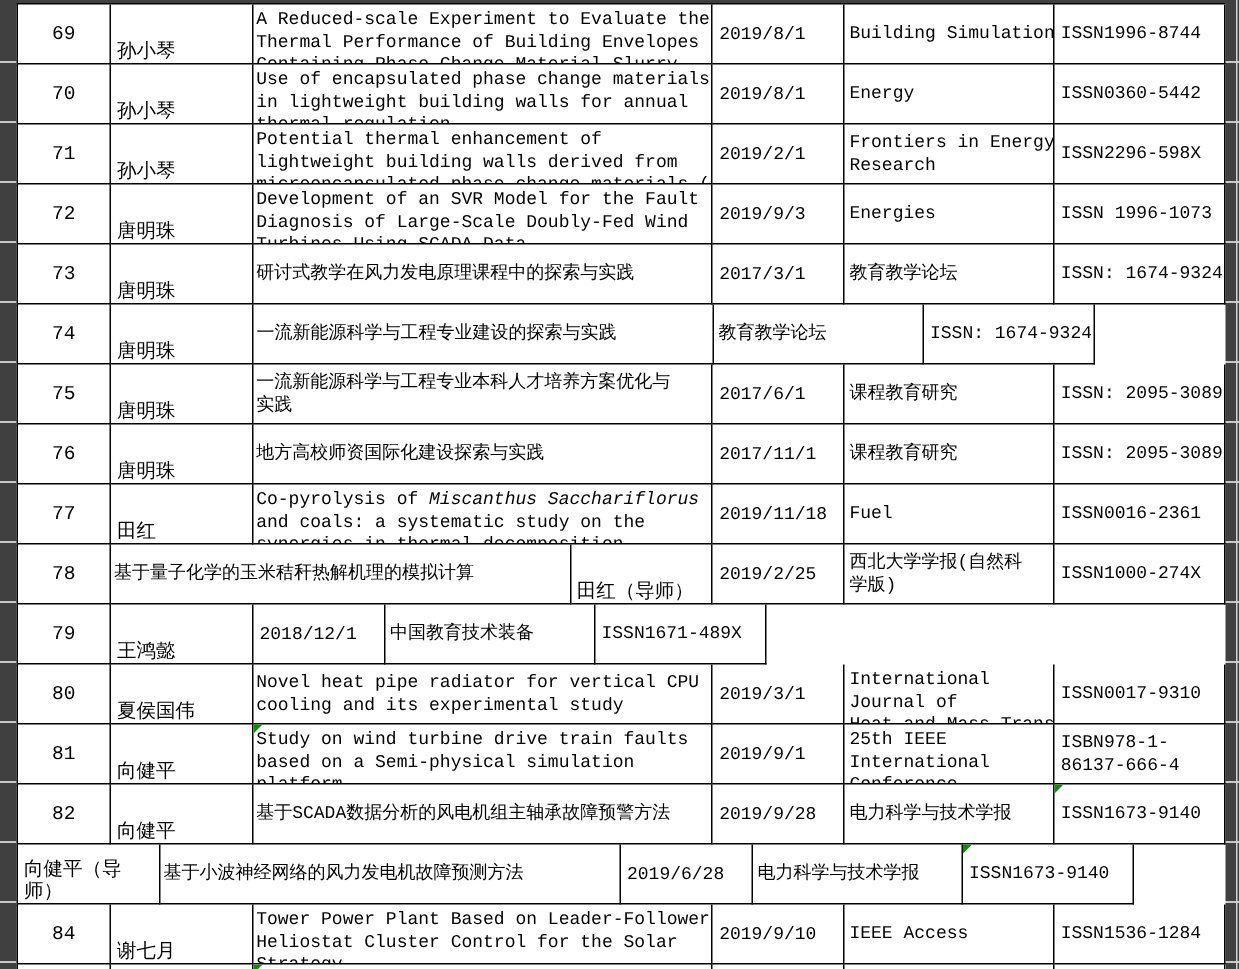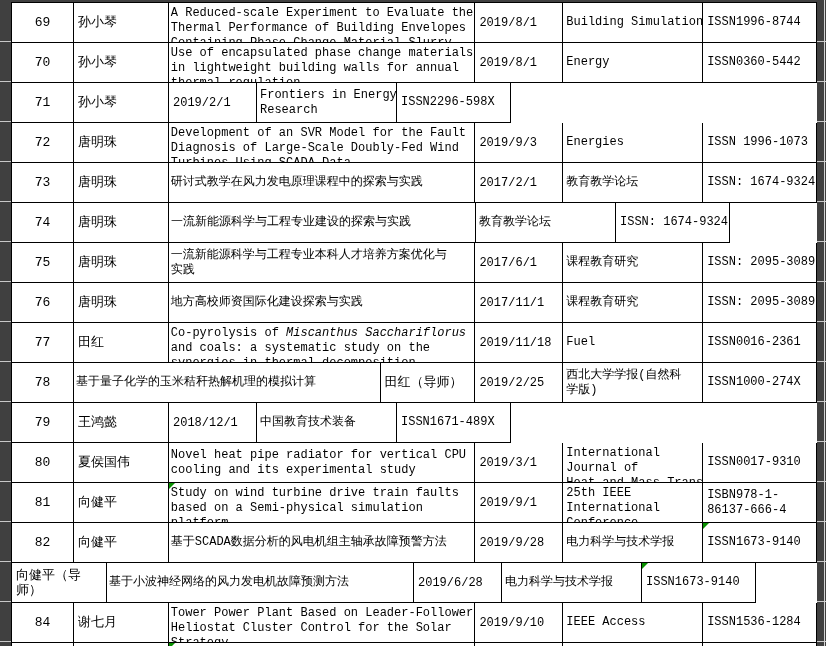--- a/index.html
+++ b/index.html
@@ -16,21 +16,21 @@
 
   #table { position:absolute; left:11px; top:2px; width:806px;
            border-top:1px solid #000; border-left:1px solid #000; background:#fff; }
   .row { display:flex; height:40px; }
   .row.partial { height:4px; overflow:hidden; }
   .cell { position:relative; border-right:1px solid #000; border-bottom:1px solid #000;
           overflow:hidden; display:flex; flex-direction:column; justify-content:center;
           font-size:12px; }
   .cell.v-top { justify-content:flex-start; padding-top:3px; }
   .c-num     { width:62px;  align-items:center; font-size:13px; }
-  .c-name    { width:95px;  padding-left:4px; font-size:13px; }
+  .c-name    { width:95px;  padding-left:4px; font-size:13px;justify-content:flex-end; }
   .c-title   { width:307px; padding-left:2px; }
   .c-date    { width:88px;  padding-left:4px; }
   .c-journal { width:140px; padding-left:3px; }
   .c-issn    { width:114px; padding-left:4px; }
   .ln { line-height:15px; white-space:pre; flex:0 0 auto; }
   .marker { position:absolute; top:0; left:0; width:0; height:0;
             border-top:6px solid #089000; border-right:6px solid transparent; }
 </style>
 </head>
 <body>
@@ -74,20 +74,25 @@
         </div>
     <div class="cell c-issn">
           <div class="ln">ISSN0360-5442</div>
         </div>
   </div>
       <div class="row">
     <div class="cell c-num">71</div>
     <div class="cell c-name">
           <div class="ln">孙小琴</div>
         </div>
+    <div class="cell c-title v-top">
+          <div class="ln">Potential thermal enhancement of</div>
+          <div class="ln">lightweight building walls derived from</div>
+          <div class="ln">microencapsulated phase change materials (PCMs)</div>
+        </div>
     <div class="cell c-date">2019/2/1</div>
     <div class="cell c-journal">
           <div class="ln">Frontiers in Energy</div>
           <div class="ln">Research</div>
         </div>
     <div class="cell c-issn">
           <div class="ln">ISSN2296-598X</div>
         </div>
   </div>
       <div class="row">
@@ -109,21 +114,21 @@
         </div>
   </div>
       <div class="row">
     <div class="cell c-num">73</div>
     <div class="cell c-name">
           <div class="ln">唐明珠</div>
         </div>
     <div class="cell c-title">
           <div class="ln">研讨式教学在风力发电原理课程中的探索与实践</div>
         </div>
-    <div class="cell c-date">2017/2/1</div>
+    <div class="cell c-date">2017/3/1</div>
     <div class="cell c-journal">
           <div class="ln">教育教学论坛</div>
         </div>
     <div class="cell c-issn">
           <div class="ln">ISSN: 1674-9324</div>
         </div>
   </div>
       <div class="row">
     <div class="cell c-num">74</div>
     <div class="cell c-name">

